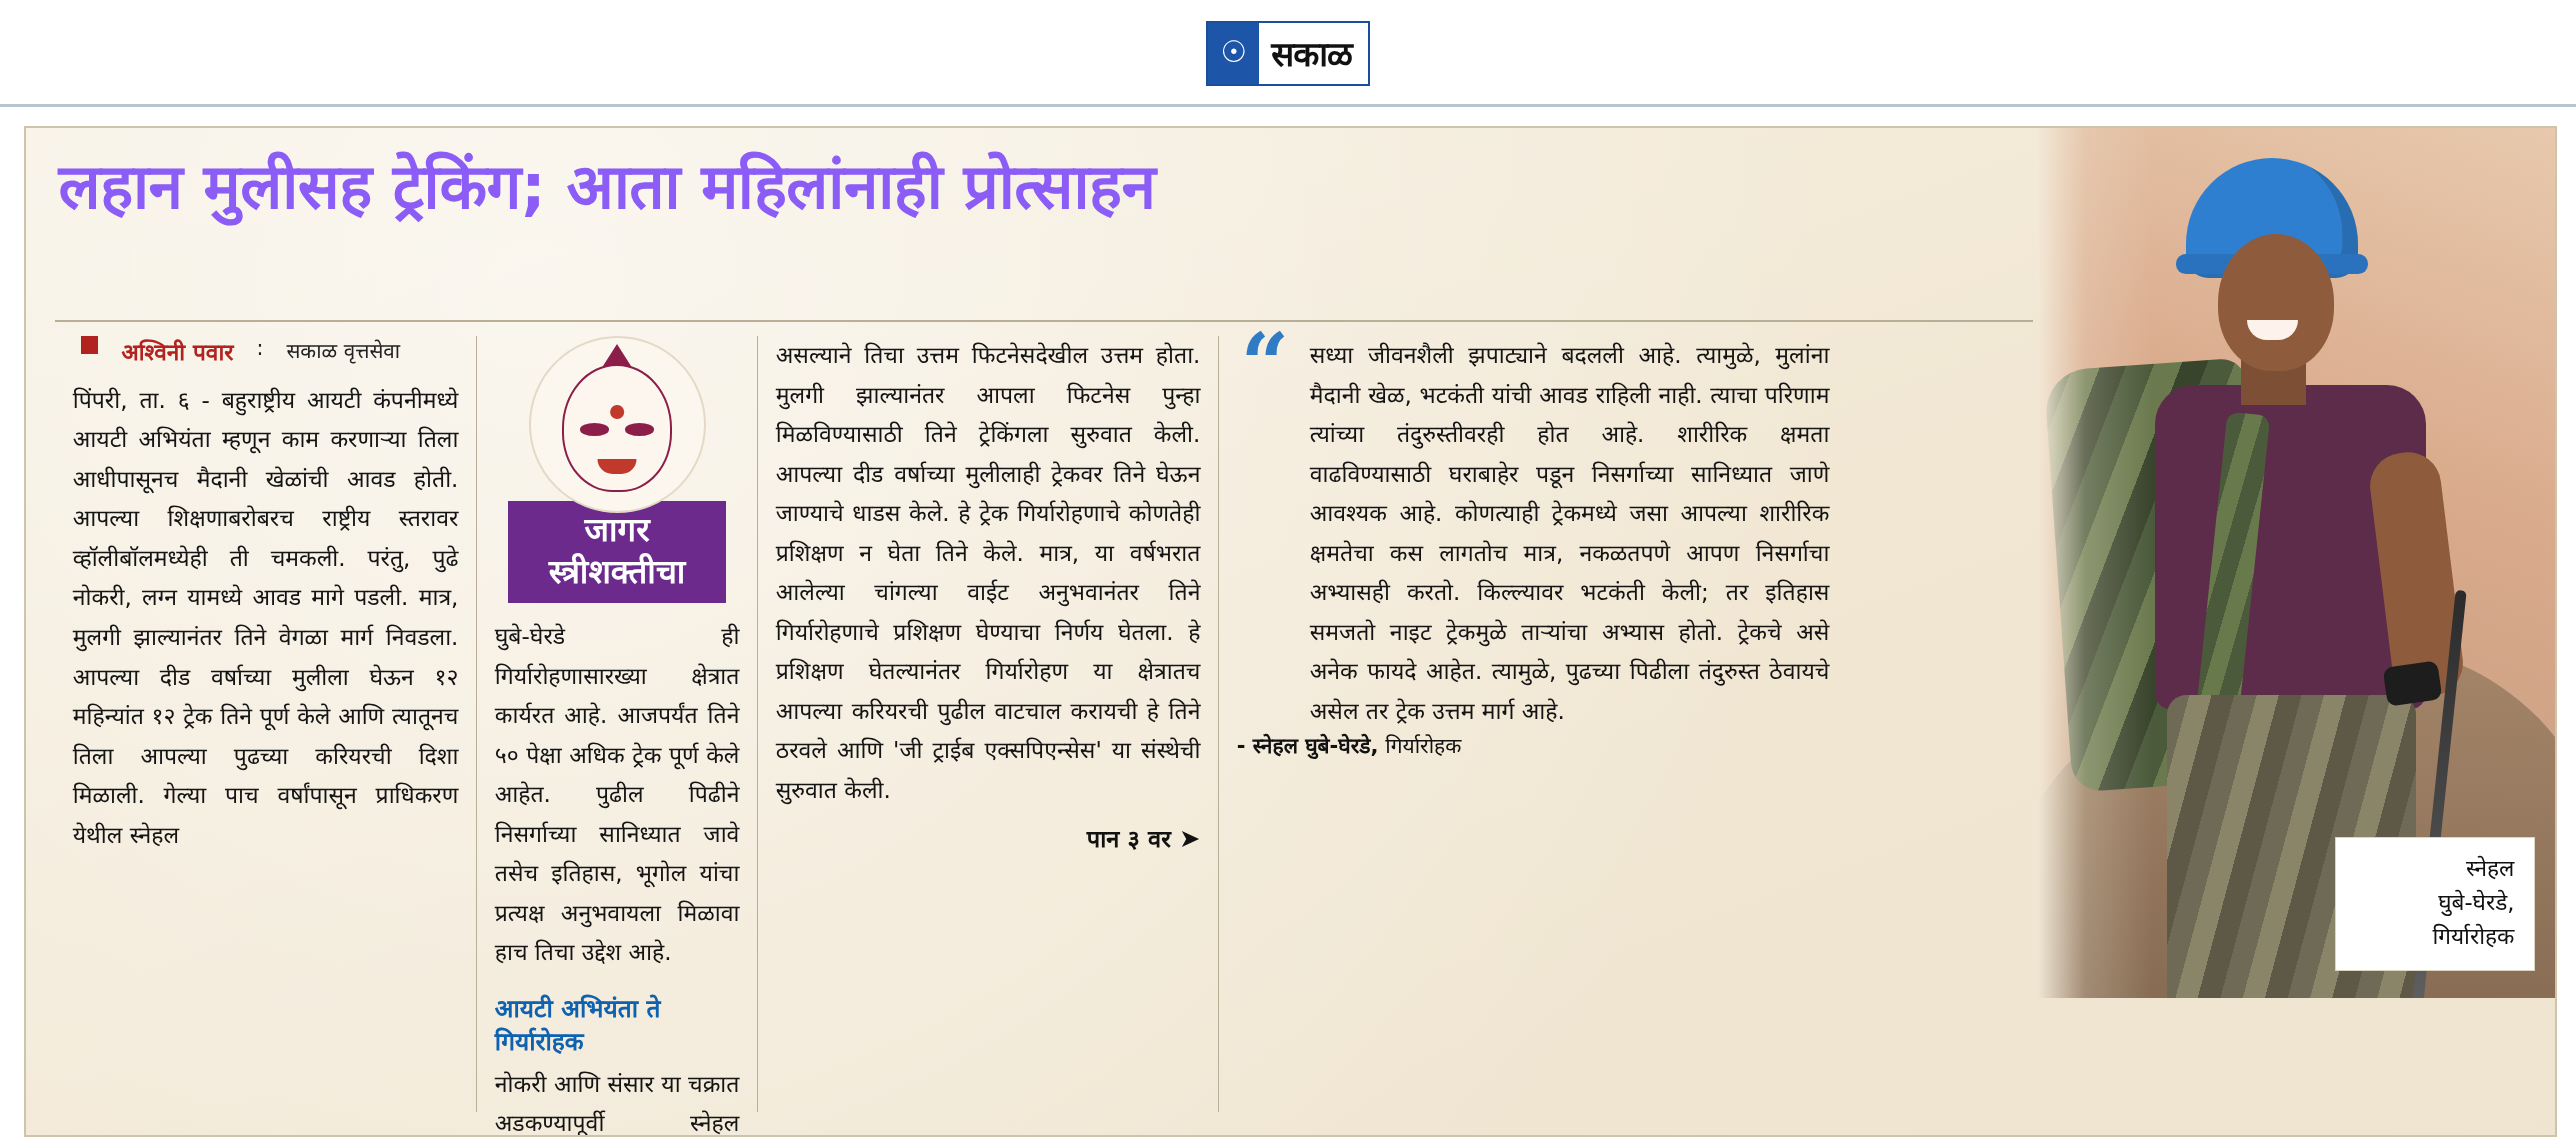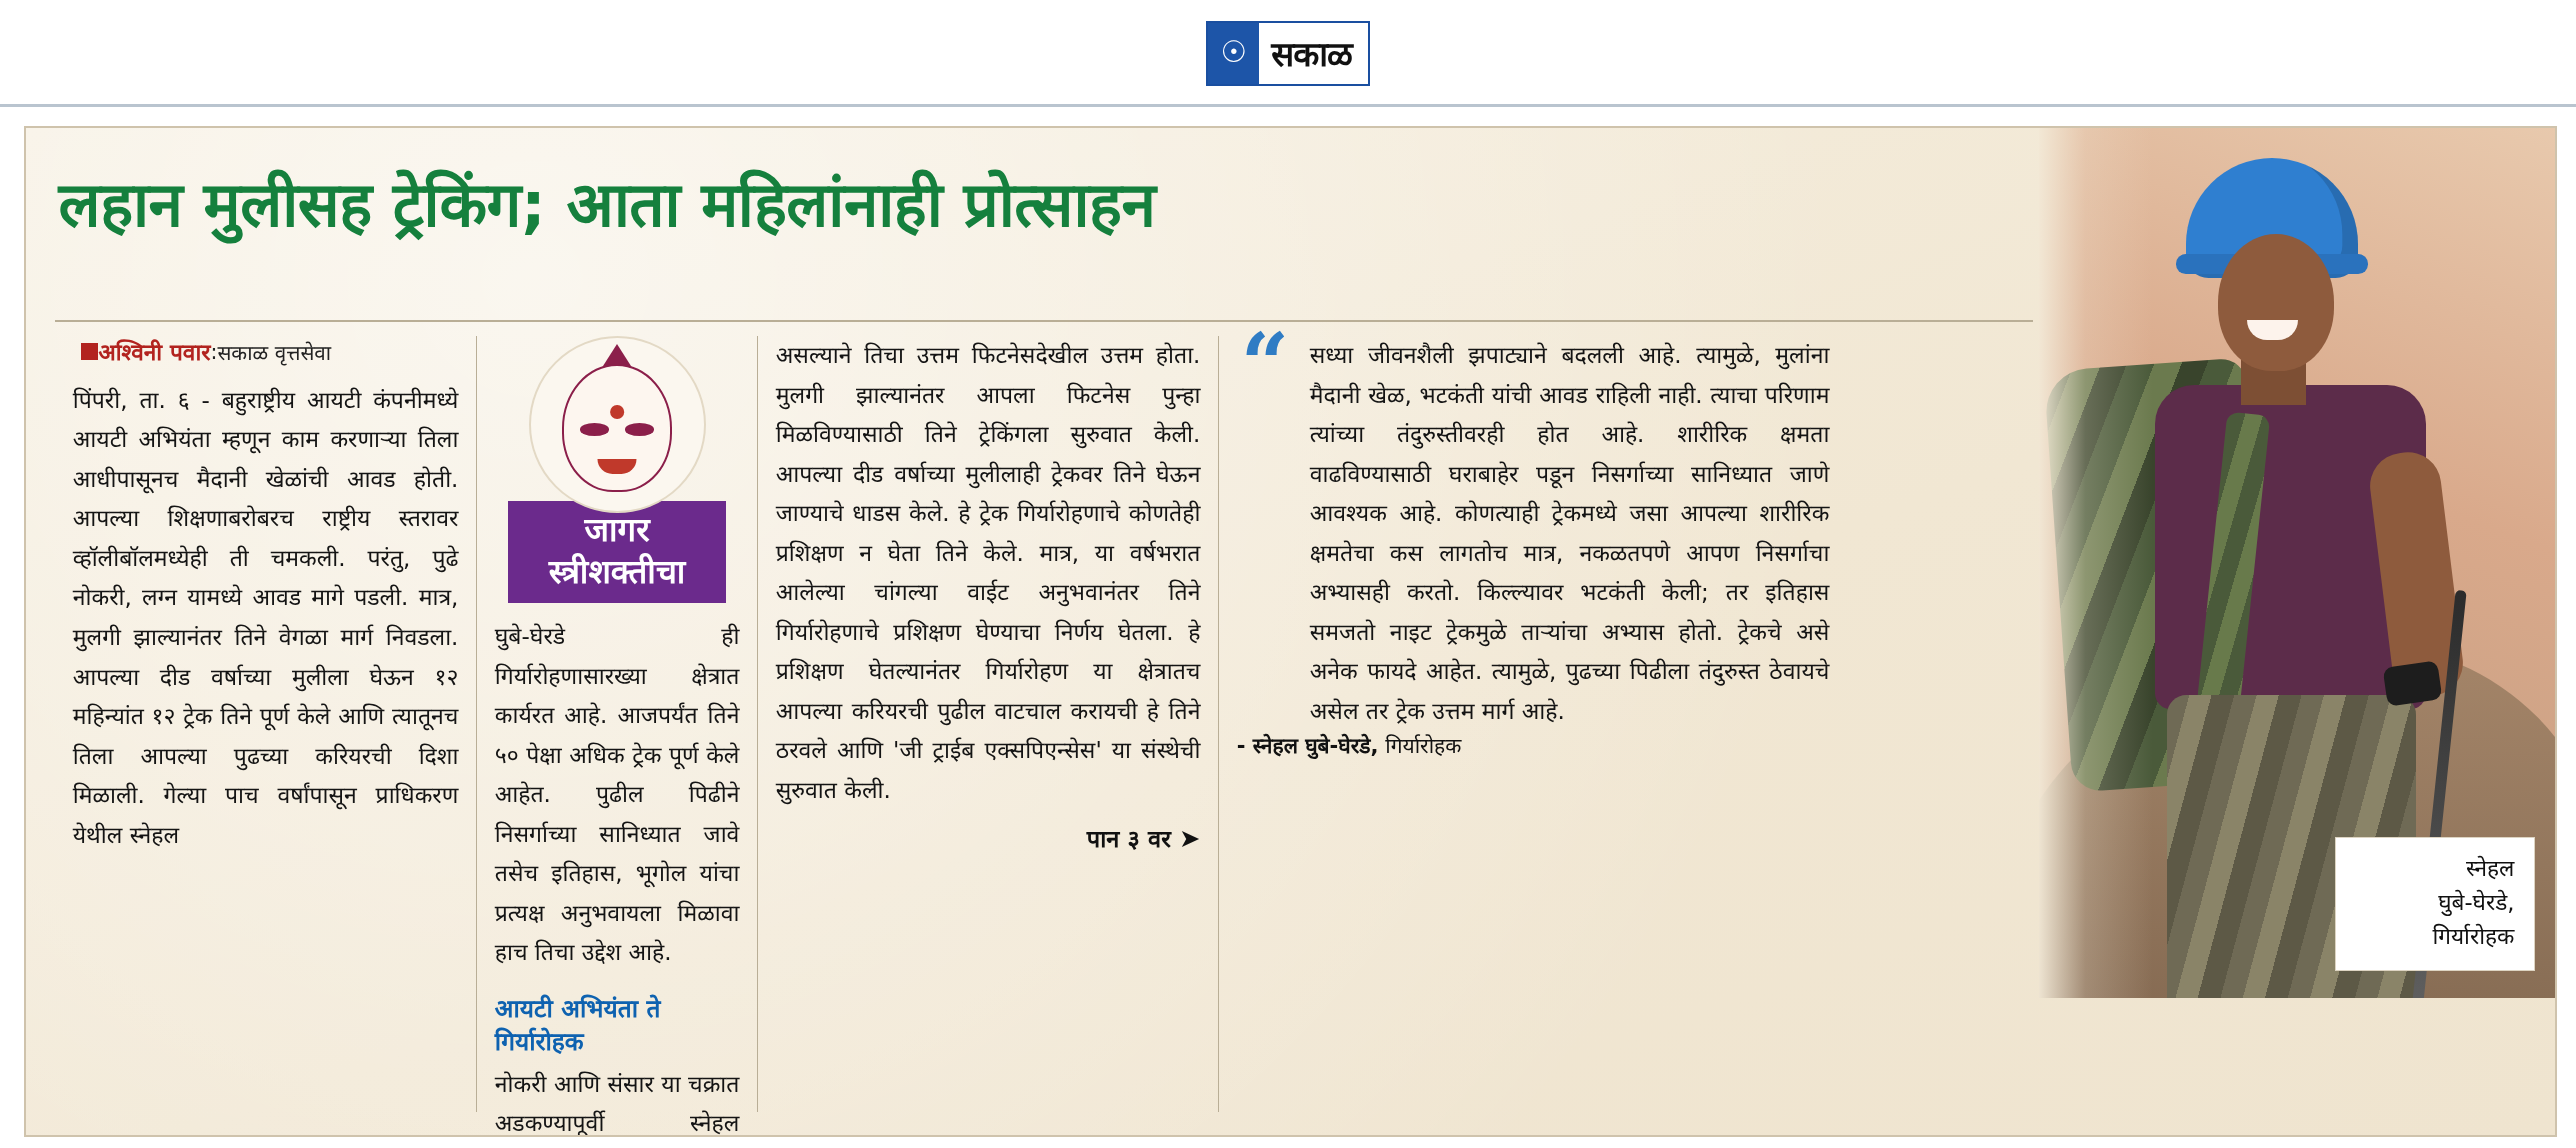--- a/index.html
+++ b/index.html
@@ -82,26 +82,25 @@
     background:
       radial-gradient(circle at 20% 15%, rgba(255,255,255,0.55), rgba(255,255,255,0) 60%),
       linear-gradient(160deg, #f6efe0 0%, #f1e7d3 55%, #efe4cf 100%);
   }
 
   
   .headline {
     position: absolute;
     left: 33px; top: 21.6px;
     width: 1993px;
-    color: #15803d;
+    color: #8b5cf6;
     font-size: 62px;
     font-weight: bold;
     letter-spacing: -0.5px;
     line-height: 1.18;
-    margin-top: 18px;
   }
   .subhead {
     position: absolute;
     left: 33px; top: 116px;
     width: 1993px;
     color: #b2231f;
     font-size: 40px;
     font-weight: bold;
     line-height: 1.25;
   }
@@ -130,22 +129,21 @@
   .col-divider {
     border-right: 1px solid #b9ae96;
   }
   .c1 { width: 422px; }
   .c2 { width: 281px; }
   .c3 { width: 461px; }
   .c4 { width: 628px; }
 
   .byline {
     display: flex;
-    align-items: center;
-    gap: 0;
+    gap: 23px;
     font-size: 21.6px;
     color: #1a1a1a;
     margin-bottom: 13.7px;
     padding-left: 8px;
   }
   .byline-bullet {
     width: 17.7px; height: 17.7px;
     background: #b2231f;
     flex: 0 0 auto;
   }

